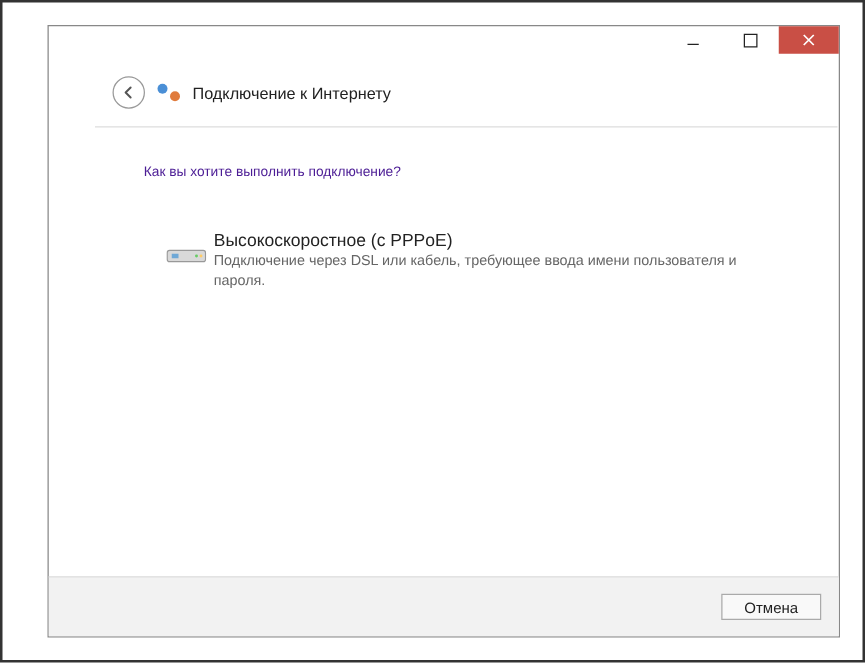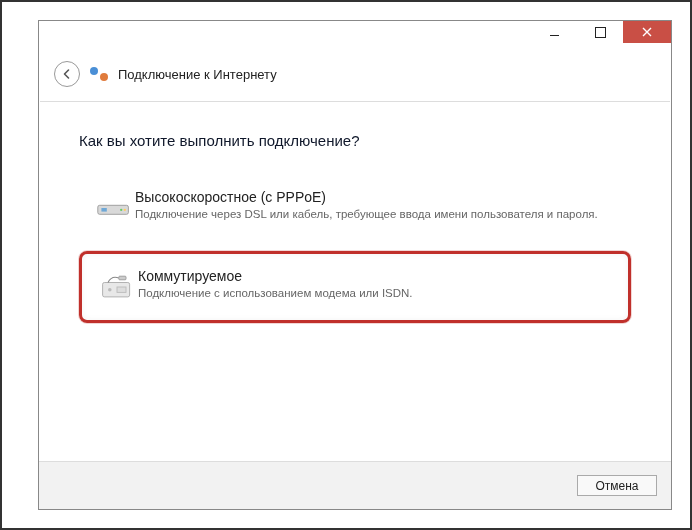--- a/index.html
+++ b/index.html
@@ -13,20 +13,21 @@
       position: relative;
     }
     .window-frame {
       position: absolute;
       top: 18px;
       left: 36px;
       right: 18px;
       bottom: 18px;
       background: #fff;
       border: 1px solid #888;
+      padding-left: 36px;
     }
     .titlebar {
       height: 30px;
       display: flex;
       justify-content: flex-end;
       align-items: flex-start;
       border-bottom: 0;
     }
     .win-btn {
       width: 46px;
@@ -99,22 +100,22 @@
       border-radius: 50%;
     }
     .header-title {
       font-size: 13px;
       color: #222;
     }
     .content {
       padding: 30px 40px 20px 40px;
     }
     .question {
-      color: #0f172a;
-      font-size: 15px;
+      color: #4c1d95;
+      font-size: 11px;
       margin-bottom: 28px;
     }
     .option {
       display: flex;
       gap: 2px;
       padding: 12px 16px;
       margin-bottom: 12px;
       cursor: pointer;
       border-radius: 4px;
     }
@@ -208,35 +209,20 @@
           <circle cx="28" cy="17" r="1.3" fill="#6c6"></circle>
           <circle cx="32" cy="17" r="1.3" fill="#fc6"></circle>
         </svg>
       </div>
       <div>
         <div class="option-title">Высокоскоростное (с PPPoE)</div>
         <div class="option-desc">Подключение через DSL или кабель, требующее ввода имени пользователя и пароля.</div>
       </div>
     </div>
 
-    <div class="option highlighted">
-      <div class="icon-box modem-icon">
-        <svg viewBox="0 0 40 30">
-          <rect x="4" y="10" width="30" height="16" rx="2" fill="#e8e8e8" stroke="#aaa"></rect>
-          <path d="M10 10 Q14 2 22 5" stroke="#888" stroke-width="1.2" fill="none"></path>
-          <rect x="22" y="3" width="8" height="4" rx="1" fill="#ccc" stroke="#999"></rect>
-          <circle cx="12" cy="18" r="2" fill="#bbb"></circle>
-          <rect x="20" y="15" width="10" height="6" fill="#ddd" stroke="#bbb"></rect>
-        </svg>
-      </div>
-      <div>
-        <div class="option-title">Коммутируемое</div>
-        <div class="option-desc">Подключение с использованием модема или ISDN.</div>
-      </div>
-    </div>
 
   </div>
 
   <div class="footer">
     <div class="btn">Отмена</div>
   </div>
 
 </div>
 
 </body></html>

